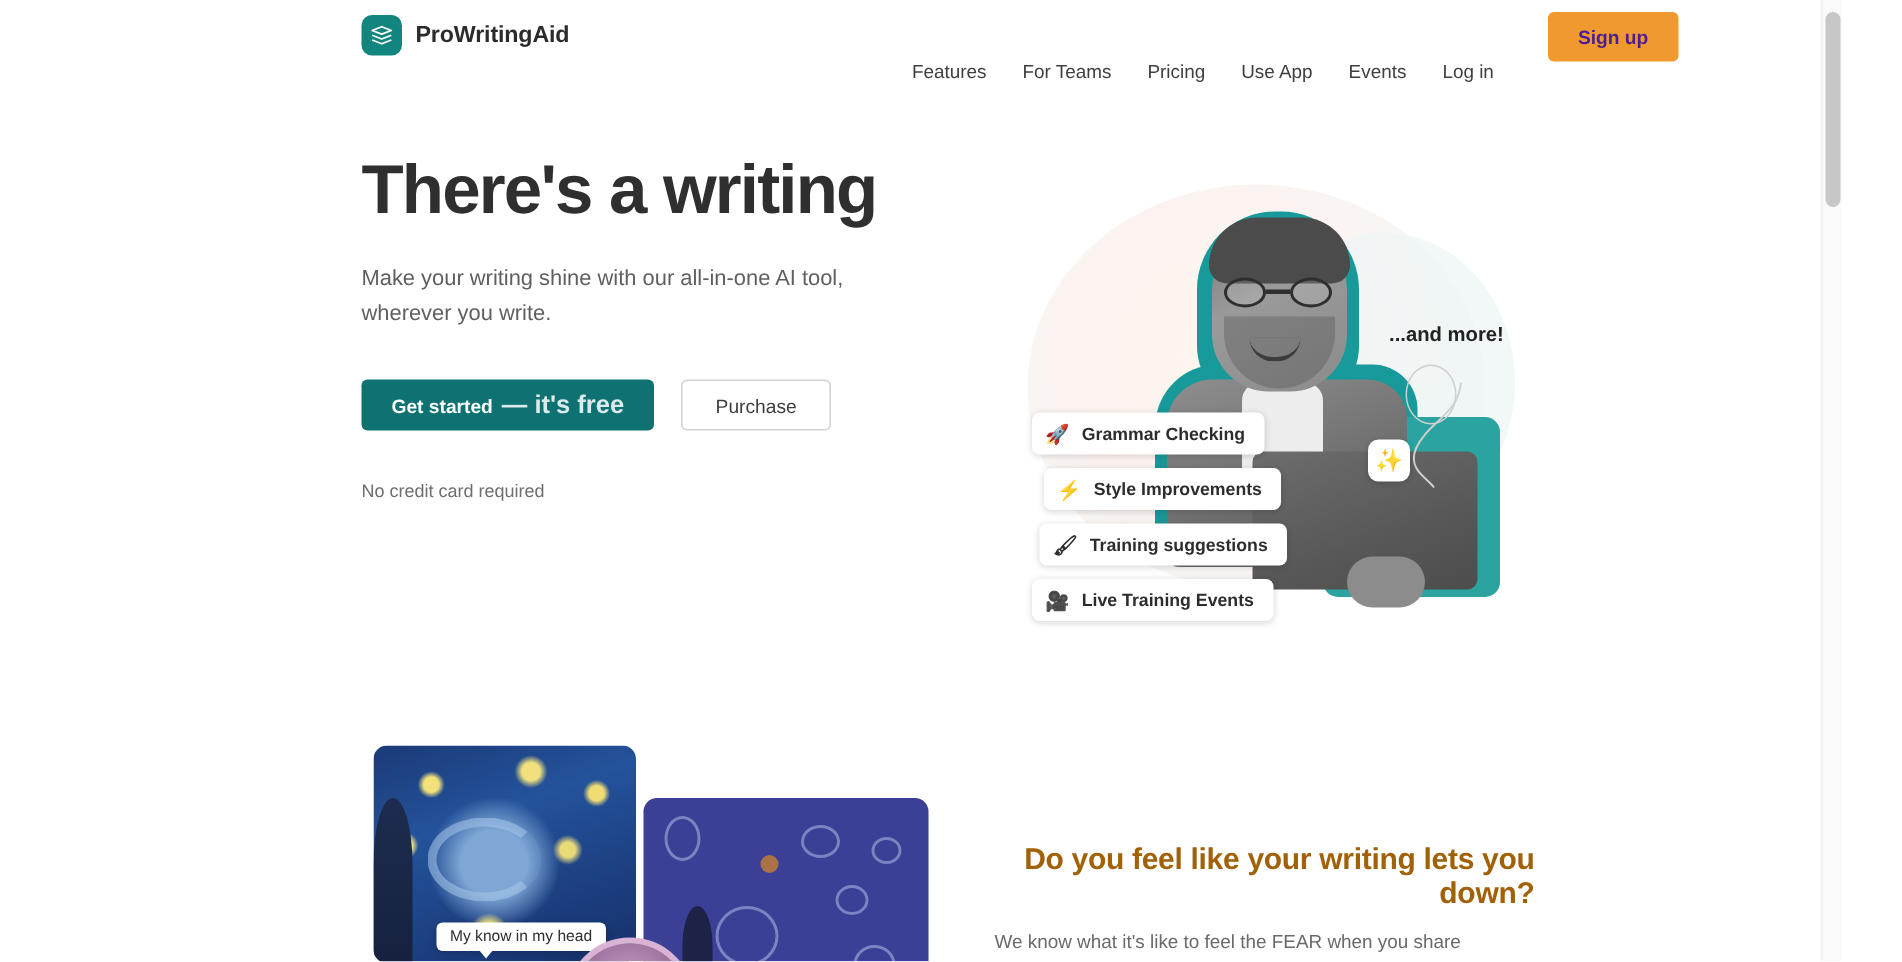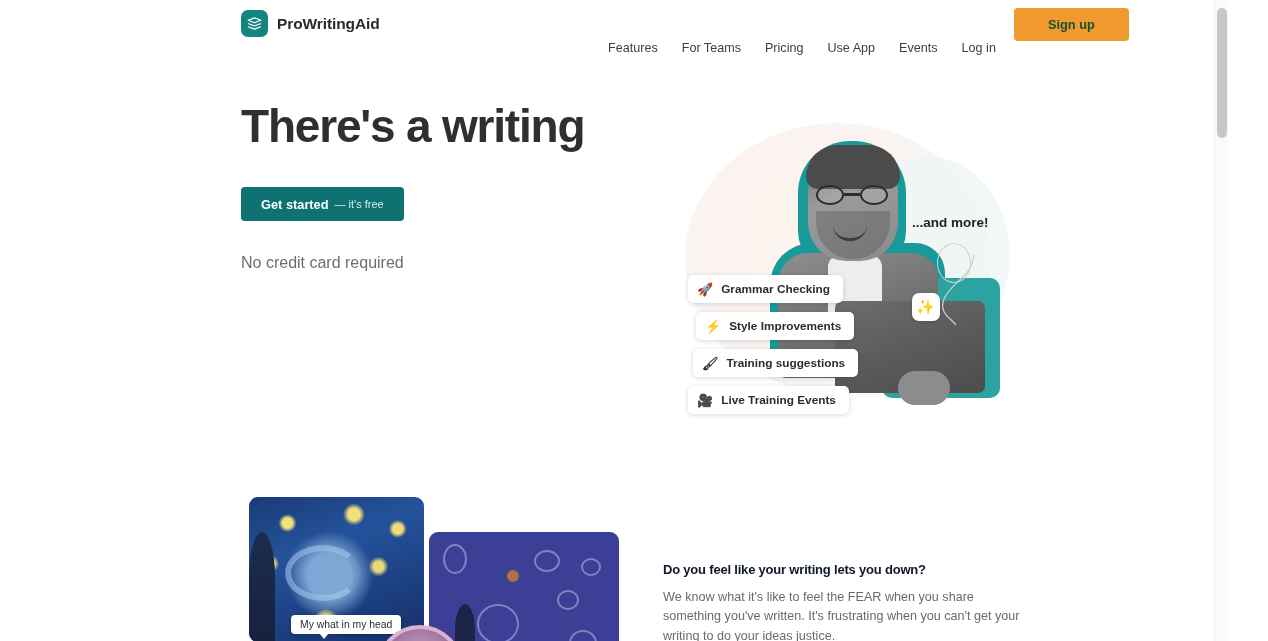--- a/index.html
+++ b/index.html
@@ -94,28 +94,28 @@
   .nav-link {
     font-size: 12.6px;
     color: #3f3f3f;
     text-decoration: none;
     padding: 6px 12px;
     white-space: nowrap;
     cursor: pointer;
     margin-top: 48px;
   }
   .nav-cta {
-    margin-left: 6px;
+    margin-left: 24px;
     background: #f0992e;
-    color: #14532d;
+    color: #4c1d95;
     font-size: 12.8px;
     font-weight: bold;
     border: none;
     border-radius: 4px;
-    padding: 9px 34px;
+    padding: 9px 20px;
     cursor: pointer;
     font-family: "Liberation Sans", sans-serif;
     white-space: nowrap;
   }
 
   
   .hero {
     position: absolute;
     top: 48px; left: 0;
     width: 1254px;
@@ -156,36 +156,36 @@
     height: 34px;
     font-size: 12.8px;
     cursor: pointer;
     font-family: "Liberation Sans", sans-serif;
     display: flex;
     align-items: center;
     gap: 6px;
     white-space: nowrap;
   }
   .btn-primary b { font-weight: bold; }
-  .btn-primary .free { opacity: 0.85; font-size: 11px; }
+  .btn-primary .free { opacity: 0.85; font-size: 17px; font-weight: bold; }
   .btn-outline {
     background: #ffffff;
     color: #3d3d3d;
     border: 1px solid #d2d2d2;
     border-radius: 4px;
     padding: 0 22px;
     height: 34px;
     font-size: 12.8px;
     cursor: pointer;
     font-family: "Liberation Sans", sans-serif;
     white-space: nowrap;
   }
   .hero-note {
     margin-top: 33px;
-    font-size: 16px;
+    font-size: 12px;
     color: #6e6e6e;
   }
 
   
   .hero-art {
     position: absolute;
     left: 650px;
     top: 55px;
     width: 400px;
     height: 340px;
@@ -318,21 +318,21 @@
     box-shadow: 0 1px 4px rgba(0,0,0,.18);
     display: flex;
     align-items: center;
     justify-content: center;
     font-size: 15px;
   }
 
   
   .and-more {
     position: absolute;
-    left: 262px; top: 112px;
+    left: 276px; top: 112px;
     font-size: 13.5px;
     font-weight: bold;
     color: #222;
     white-space: nowrap;
   }
   .balloon {
     position: absolute;
     left: 287px; top: 140px;
     width: 34px; height: 40px;
     border: 1.4px solid #cfcfcf;
@@ -466,24 +466,25 @@
     background: radial-gradient(circle at 50% 35%, #caa0c5, #8a5f8d 70%, #4a2f55);
     border: 4px solid #d9b3d4;
   }
 
   .section2-copy {
     position: absolute;
     left: 663px; top: 84px;
     width: 360px;
   }
   .s2-title {
-    font-size: 13px;
+    font-size: 20px;
     font-weight: bold;
-    color: #0f172a;
+    color: #a16207;
     letter-spacing: -0.2px;
+    text-align: right;
   }
   .s2-body {
     margin-top: 11px;
     font-size: 12.6px;
     line-height: 19.4px;
     color: #6a6a6a;
   }
 </style>
 </head>
 <body>
@@ -516,26 +517,28 @@
       </nav>
     </div>
 
     <section class="hero">
 
       <div class="hero-copy">
         <h1 class="hero-title">
           <span>There's a writing</span><br>
         </h1>
 
+        <p class="hero-sub">Make your writing shine with our all-in-one AI tool, wherever you write.</p>
 
         <div class="hero-actions">
           <button class="btn-primary">
             <b>Get started</b>
             <span class="free">— it's free</span>
           </button>
+          <button class="btn-outline">Purchase</button>
         </div>
 
         <p class="hero-note">No credit card required</p>
       </div>
 
       <div class="hero-art">
         <div class="art-blob"></div>
         <div class="art-blob2"></div>
 
         <div class="art-teal-head"></div>
@@ -597,21 +600,21 @@
           <span class="pc-swirl" style="left:14px;top:12px;width:24px;height:30px;"></span>
           <span class="pc-swirl" style="left:48px;top:72px;width:42px;height:40px;"></span>
           <span class="pc-swirl" style="left:140px;top:98px;width:28px;height:26px;"></span>
           <span class="pc-dot" style="left:78px;top:38px;"></span>
         </div>
 
         <div class="starry">
           <div class="starry-swirl"></div>
           <div class="starry-cypress"></div>
         </div>
-        <div class="starry-label">My what in my head</div>
+        <div class="starry-label">My know in my head</div>
 
         <div class="purple-circle"></div>
       </div>
 
       <div class="section2-copy">
         <h2 class="s2-title">Do you feel like your writing lets you down?</h2>
         <p class="s2-body">We know what it's like to feel the FEAR when you share something you've written. It's frustrating when you can't get your writing to do your ideas justice.</p>
       </div>
     </section>
 

